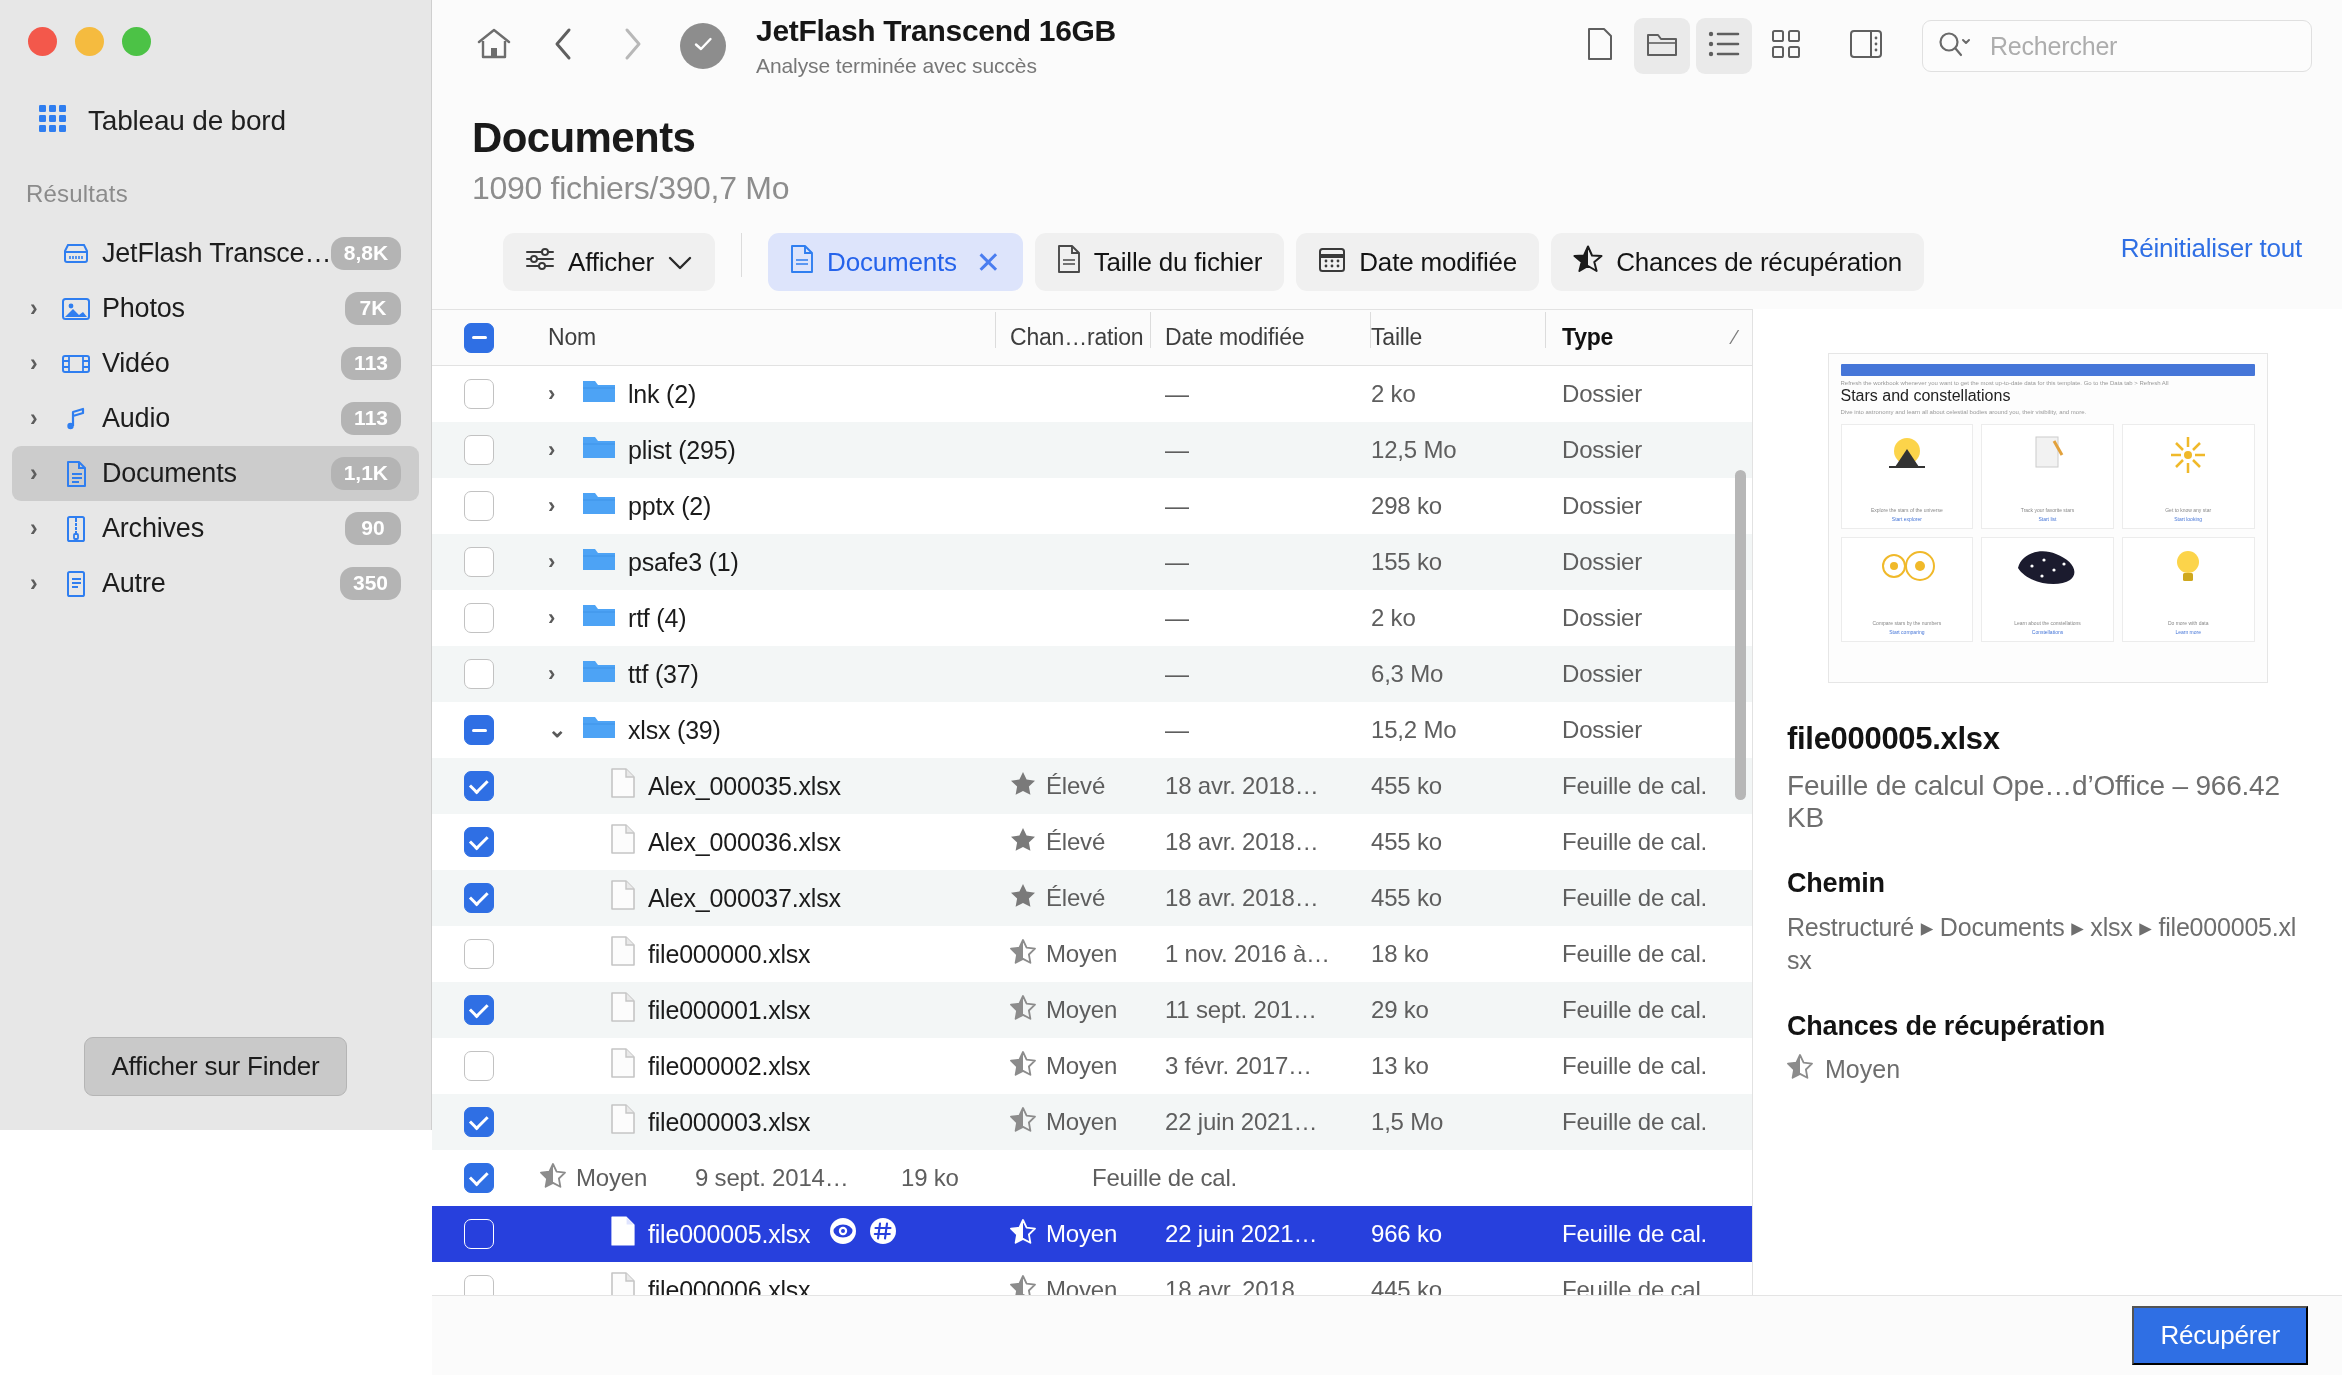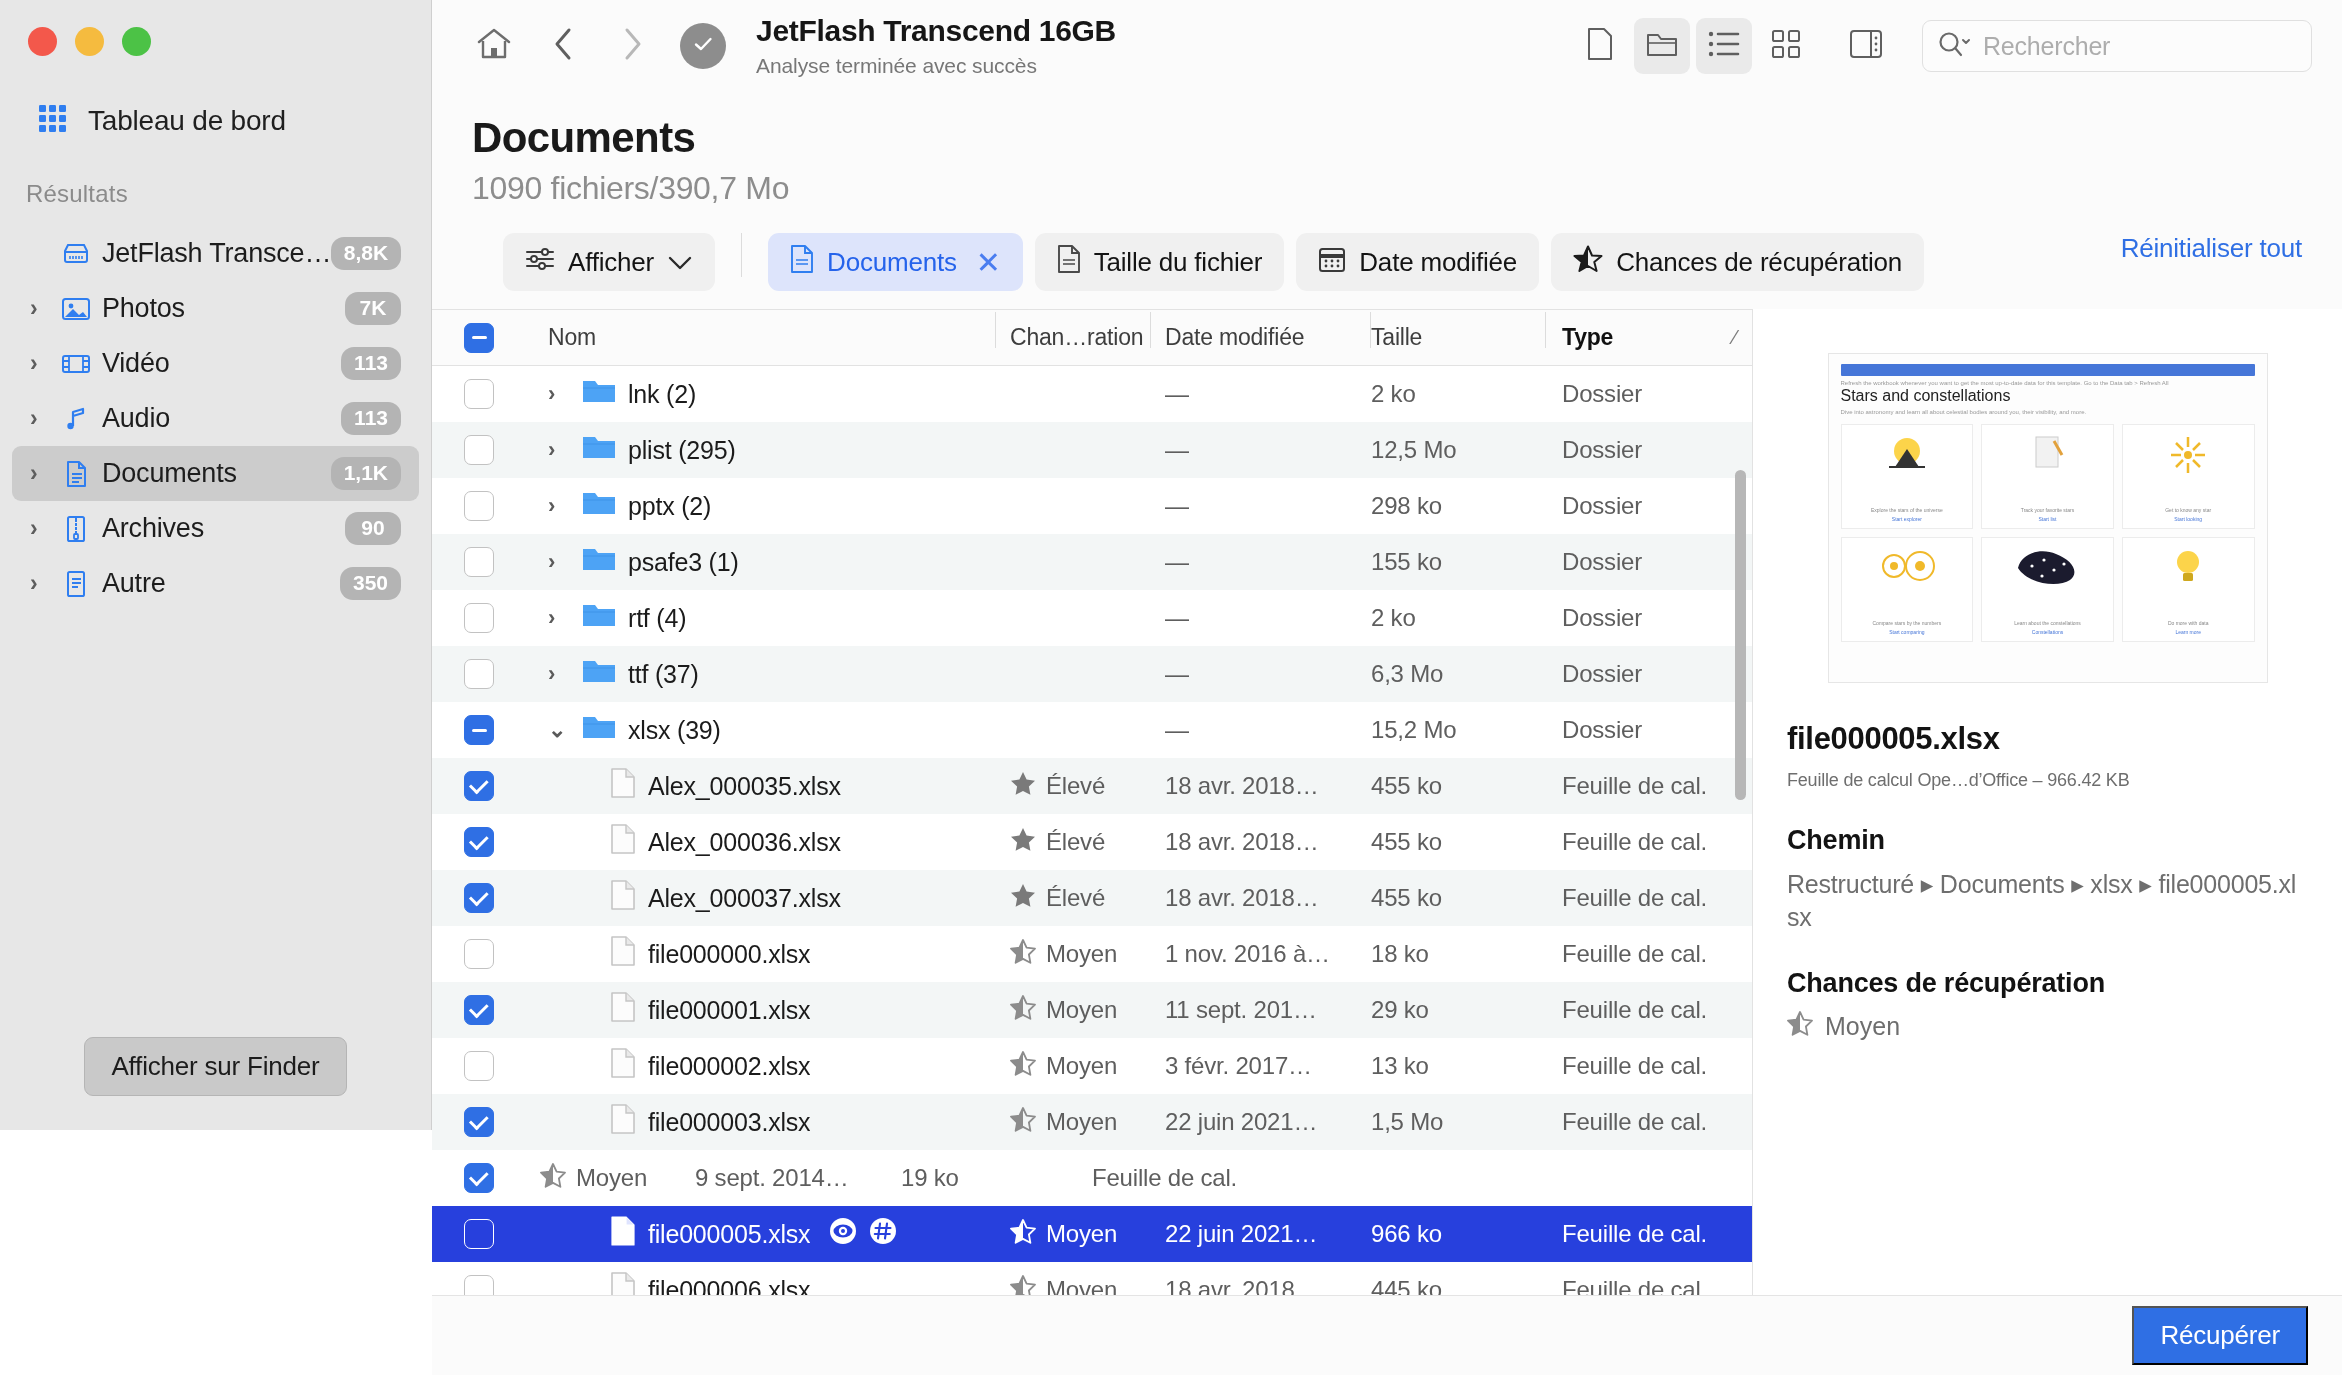--- a/index.html
+++ b/index.html
@@ -81,21 +81,21 @@
     display: flex; align-items: center; justify-content: center; margin-left: 20px;
   }
   .title-block { margin-left: 30px; display: flex; flex-direction: column; justify-content: center; }
   .title-main { font-size: 30px; font-weight: 700; color: #161616; letter-spacing: -.3px; }
   .title-sub { font-size: 21px; color: #777777; margin-top: 6px; letter-spacing: -.1px; }
   .tb-right { margin-left: auto; display: flex; align-items: center; gap: 6px; }
   .searchbox {
     width: 390px; height: 52px; border: 1px solid #e0e0e0; border-radius: 9px;
     background: #fcfcfc; display: flex; align-items: center; padding: 0 14px; margin-left: 22px;
   }
-  .searchbox .ph { font-size: 25px; color: #adadad; margin-left: 12px; letter-spacing: -.2px; }
+  .searchbox .ph { font-size: 25px; color: #adadad; margin-left: 19px; letter-spacing: -.2px; }
 
   
   .page-head { padding: 22px 0 0 40px; }
   .page-title { font-size: 42px; font-weight: 700; color: #1a1a1a; letter-spacing: -.6px; }
   .page-sub { font-size: 32px; color: #8d8d8d; margin-top: 8px; letter-spacing: -.3px; }
 
   
   .filterbar { display: flex; align-items: flex-start; padding: 26px 0 0 40px; gap: 12px; margin-left: 31px; }
   .chip {
     display: flex; align-items: center; gap: 13px; height: 58px;
@@ -180,21 +180,21 @@
   .pv-bar { height: 12px; background: #4676d8; width: 100%; border-radius: 1px; }
   .pv-title { font-size: 16px; font-weight: 400; color: #222; margin-top: 1px; }
   .pv-sub { font-size: 6px; color: #999; margin-top: 4px; }
   .pv-grid { display: grid; grid-template-columns: repeat(3, 1fr); gap: 8px; margin-top: 9px; }
   .pv-card { height: 105px; border: 1px solid #ececec; background: #fff; display: flex;
              flex-direction: column; align-items: center; padding-top: 8px; }
   .pv-card .cap { font-size: 5px; color: #888; margin-top: auto; margin-bottom: 3px; }
   .pv-card .cap2 { font-size: 5px; color: #4676d8; margin-bottom: 6px; }
 
   .d-name { font-size: 31px; font-weight: 700; color: #131313; margin-top: 38px; letter-spacing: -.3px; }
-  .d-line { font-size: 18px; color: #6e6e6e; margin-top: 13px; letter-spacing: -.2px; }
+  .d-line { font-size: 28px; color: #6e6e6e; margin-top: 13px; letter-spacing: -.2px; }
   .d-line .lbl { color: #6e6e6e; }
   .d-sec { font-size: 27px; font-weight: 700; color: #131313; margin-top: 34px; letter-spacing: -.2px; }
   .d-path { font-size: 25px; color: #6e6e6e; margin-top: 12px; line-height: 1.32; letter-spacing: -.2px;
             word-break: break-all; }
   .d-chance { display: flex; align-items: center; gap: 12px; margin-top: 12px;
               font-size: 25px; color: #6e6e6e; }
 
   
   .statusbar {
     position: absolute; left: 432px; right: 0; bottom: 0; height: 80px;

